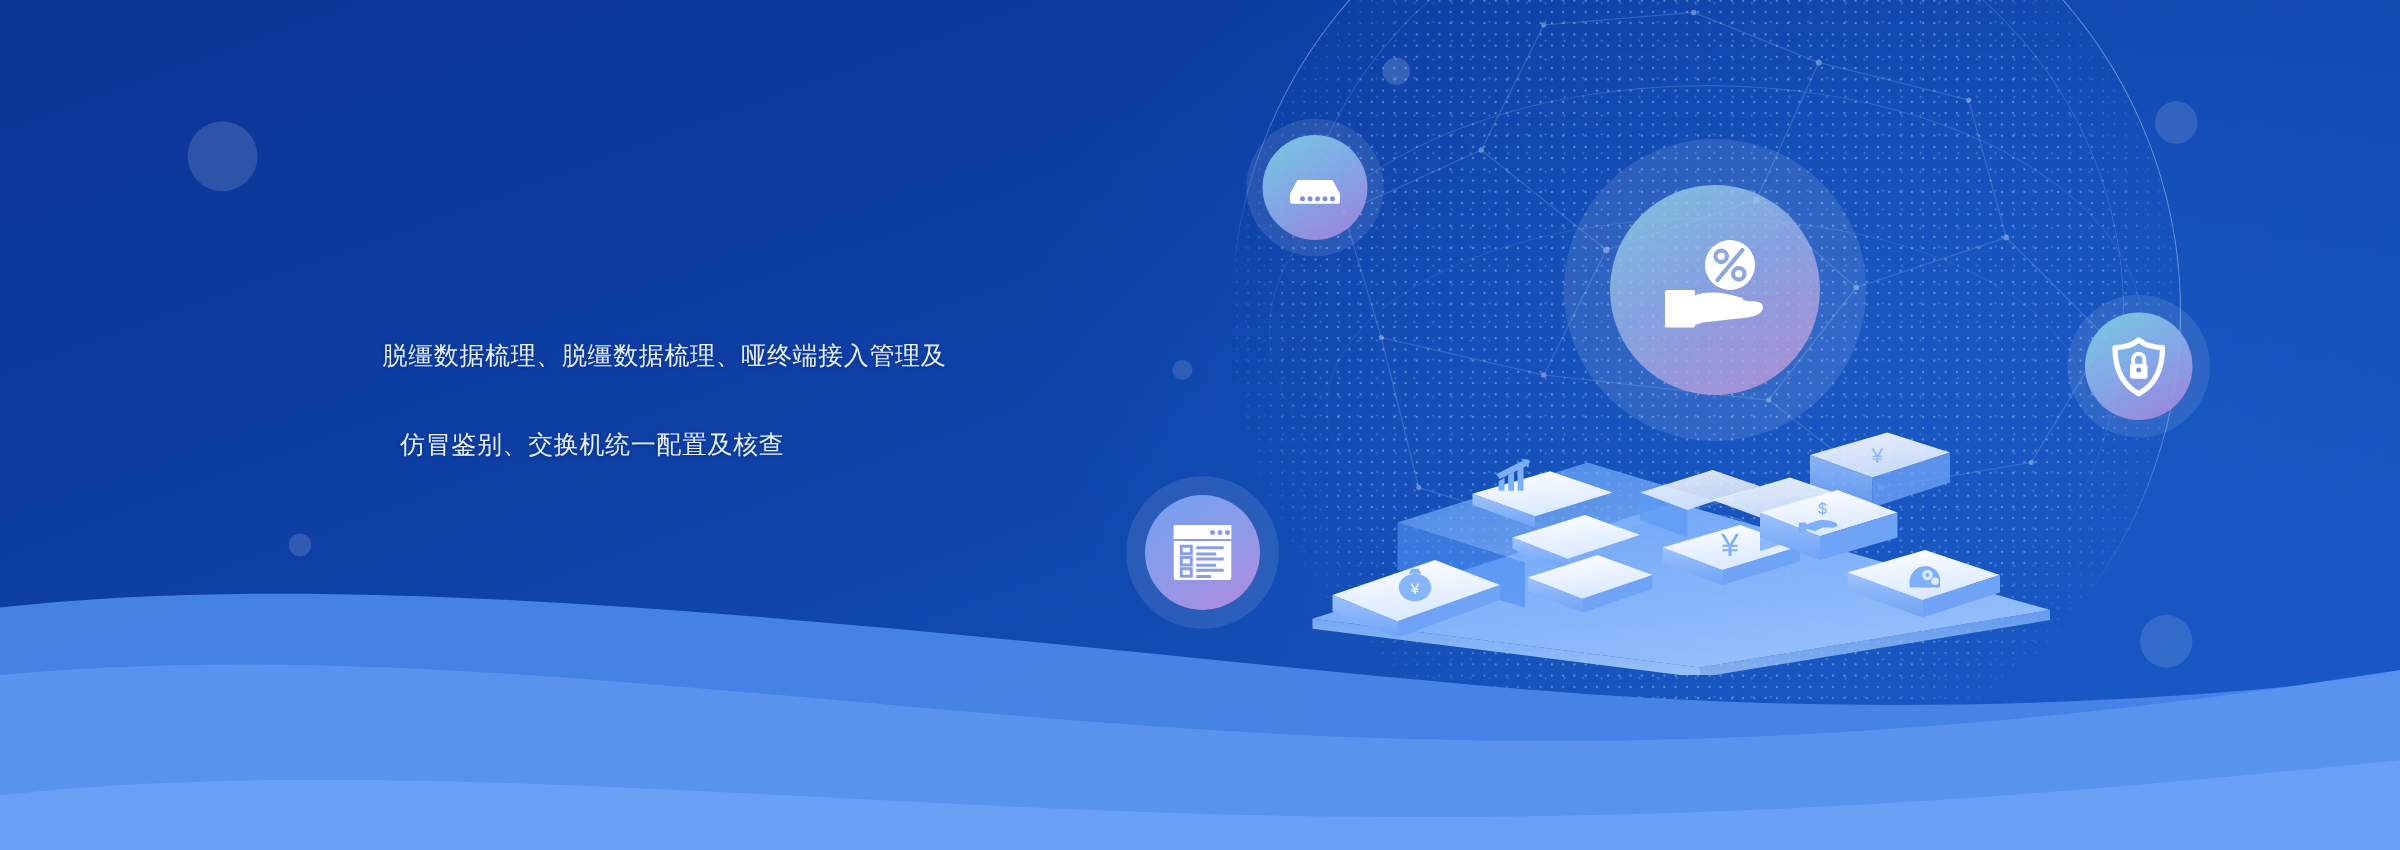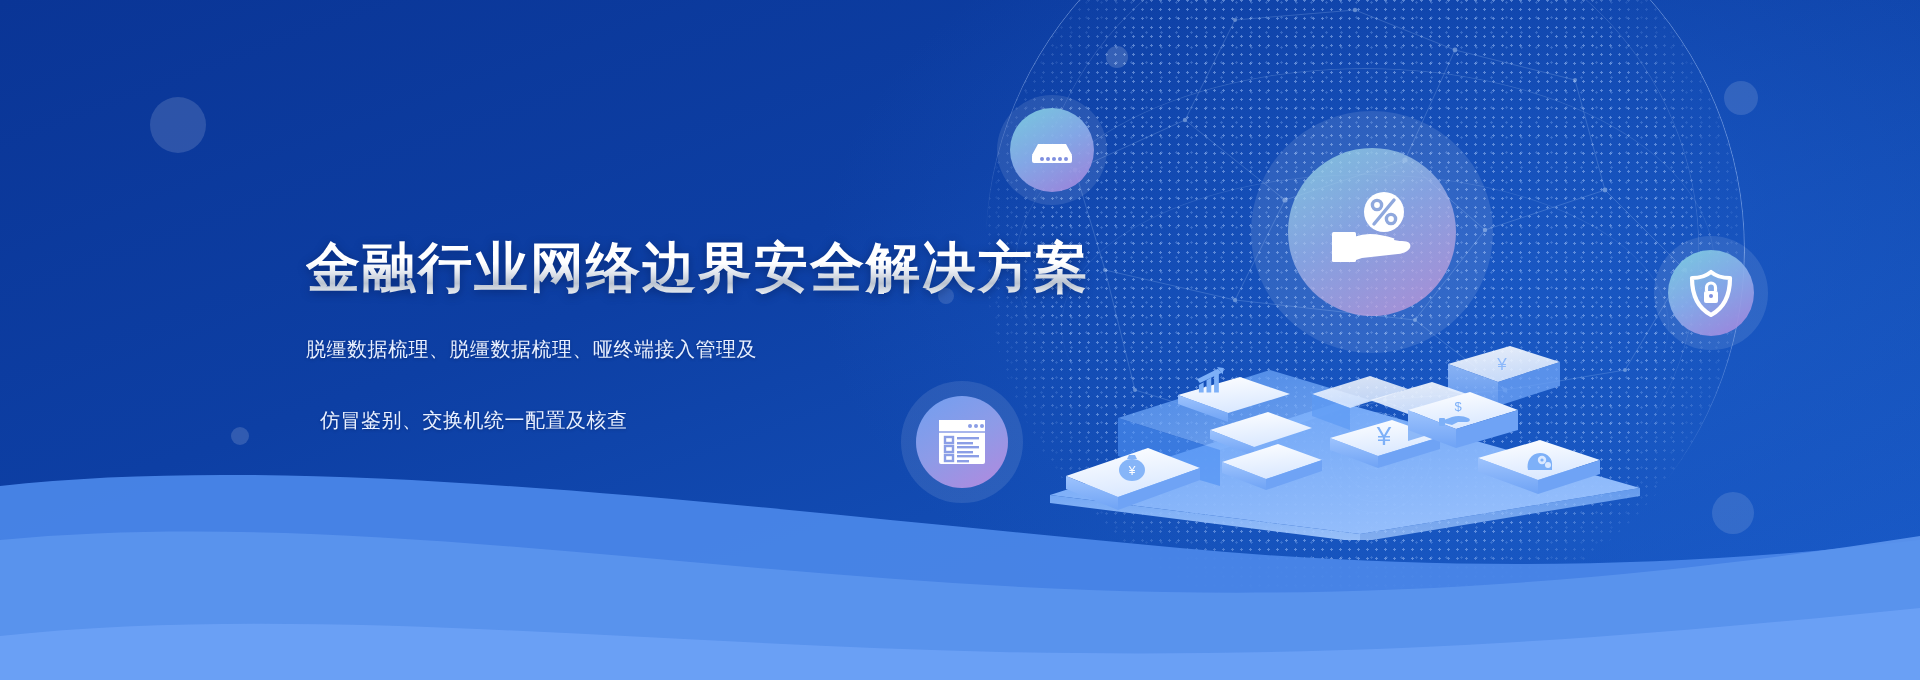--- a/index.html
+++ b/index.html
@@ -361,21 +361,20 @@
         <rect x="21" y="25" width="16" height="2.4"></rect>
         <rect x="21" y="29" width="22" height="2.4"></rect>
         <rect x="21" y="34" width="16" height="2.4"></rect>
         <rect x="21" y="38" width="22" height="2.4"></rect>
         <rect x="21" y="43" width="12" height="2.4"></rect>
       </g>
     </svg>
   </div>
 
   <div class="copy">
-    <h1 class="title">金融行业网络边界安全解决方案</h1>
     <div class="subtitle">
       <span class="ln">脱缰数据梳理、脱缰数据梳理、哑终端接入管理及</span>
       <span class="ln i2">仿冒鉴别、交换机统一配置及核查</span>
     </div>
   </div>
 
   <svg class="waves" viewBox="0 0 1920 290" preserveAspectRatio="none">
     <path d="M0 96 C320 60 760 120 1180 158 C1460 184 1700 176 1920 150 L1920 290 L0 290 Z" fill="#4a86e8" opacity="0.95"></path>
     <path d="M0 150 C340 118 700 186 1090 200 C1420 212 1690 182 1920 146 L1920 290 L0 290 Z" fill="#5b93ed" opacity="0.95"></path>
     <path d="M0 246 C300 214 640 254 1000 262 C1380 270 1660 244 1920 218 L1920 290 L0 290 Z" fill="#6ba0f5" opacity="0.95"></path>

